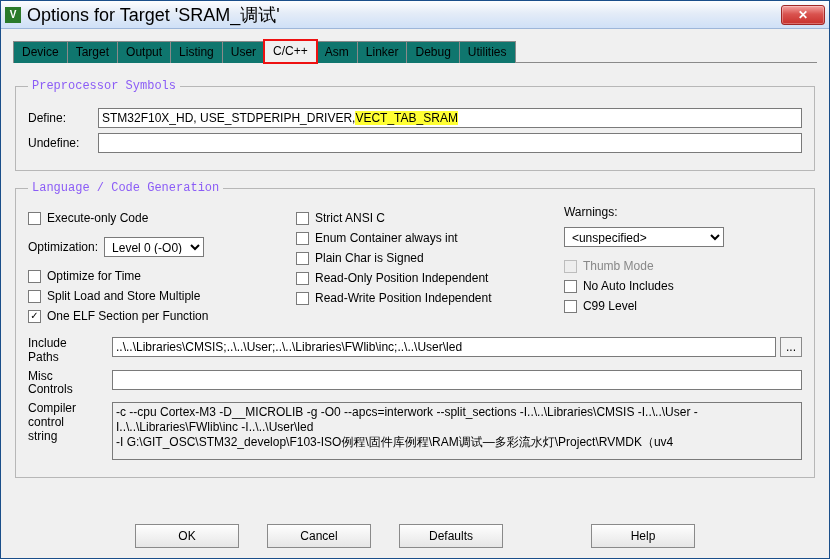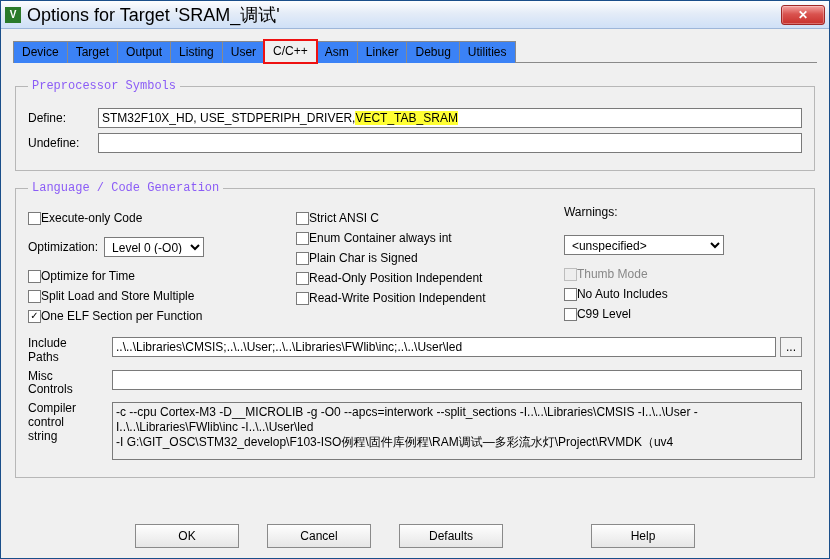--- a/index.html
+++ b/index.html
@@ -3,35 +3,35 @@
 <meta charset="utf-8">
 <style>
   * { box-sizing: border-box; font-family: Tahoma, "Microsoft YaHei", sans-serif; font-size: 12px; }
   body { margin: 0; background: #fff; }
   .window { width: 830px; height: 559px; border: 1px solid #1a4e8a; position: relative; background: #f0f0f0; }
   .titlebar { height: 28px; background: linear-gradient(#fdfeff,#e4ecf7 45%,#cfe0f7); display: flex; align-items: center; padding: 0 4px; border-bottom: 1px solid #9db6d9; }
   .titlebar .appicon { width: 16px; height: 16px; background: #2a7a2a; margin-right: 6px; display:inline-flex;align-items:center;justify-content:center;color:#fff;font-weight:bold;font-size:10px;}
   .titlebar .title { flex: 1; color: #000; font-size: 18px; }
   .closebtn { width: 44px; height: 20px; background: linear-gradient(#f6a3a0,#d9534f 45%,#c9302c); border:1px solid #a02725; border-radius:3px; display:flex;align-items:center;justify-content:center; color:#fff; font-weight:bold; box-shadow: inset 0 0 0 1px rgba(255,255,255,.3);}
   .tabs { display:flex; align-items:flex-end; padding: 10px 12px 0 12px; background:#f0f0f0; gap:0; }
-  .tab { padding: 3px 8px 4px 8px; border:1px solid #8a8a8a; border-bottom:none; background:#3b82f6; margin-right:-1px; position:relative; top:1px; cursor:pointer;}
+  .tab { padding: 3px 8px 4px 8px; border:1px solid #8a8a8a; border-bottom:none; background:#0f766e; margin-right:-1px; position:relative; top:1px; cursor:pointer;}
   .tab.active { background:#f0f0f0; z-index:2; border-bottom:1px solid #f0f0f0; }
   .tab.hl { outline:2px solid #e11; outline-offset:-1px; }
   .tabstrip-line { border-top:1px solid #8a8a8a; margin:0 12px; }
   .client { padding: 8px 14px 0 14px; }
   fieldset { border:1px solid #b7b7b7; margin:8px 0 10px 0; padding:10px 12px 12px 12px; }
   legend { padding:0 4px; color:#8b5cf6;font-family:Liberation Mono, monospace; }
   .row { display:flex; align-items:center; margin:5px 0; }
   .lbl { width:70px; text-align:left; padding-right:19px; }
   .lbl2 { width:84px; padding-right:8px; line-height:1.15;}
   input[type=text], textarea, select { border:1px solid #7a7a7a; background:#fff; padding:2px 3px; font-family:inherit; }
   input[type=text].full { flex:1; height:20px; }
   .cols { display:flex; gap:18px; }
   .col { flex:1; }
-  .chk { display:flex; align-items:center; margin:6px 0; }
+  .chk { display:flex; align-items:center; gap:6px; margin:6px 0; }
   .chkbox { width:13px;height:13px;border:1px solid #7a7a7a;background:#fff;display:inline-flex;align-items:center;justify-content:center;font-size:10px;line-height:1;}
   .chkbox.disabled{background:#eee;border-color:#bdbdbd;}
   .chk .txt.disabled{color:#888;}
   .optline { display:flex; align-items:center; gap:6px; margin:12px 0;}
   select.combo { height:20px; width:100px; }
   .warncol { width:170px; }
   .pathsblock .row{align-items:flex-start;}
   .pathsblock input[type=text]{height:20px;}
   .dotsbtn { width:22px;height:20px;border:1px solid #8a8a8a;background:#f3f3f3;display:inline-flex;align-items:center;justify-content:center;margin-left:4px;cursor:pointer;}
   textarea.compiler { flex:1; height:58px; resize:none; overflow-y:scroll; background:#f0f0f0; font-family:inherit; line-height:1.25; padding:2px 3px;}
@@ -130,21 +130,21 @@
             <span class="chkbox"></span>
             <span class="txt">Read-Only Position Independent</span>
           </div>
           <div class="chk">
             <span class="chkbox"></span>
             <span class="txt">Read-Write Position Independent</span>
           </div>
         </div>
 
         <div class="col warncol">
-          <div style="margin-bottom:16px;">Warnings:</div>
+          <div style="margin-bottom:8px;">Warnings:</div>
           <select class="combo" style="width:160px">
             <option>&lt;unspecified&gt;</option>
           </select>
           <div class="chk" style="margin-top:12px">
             <span class="chkbox disabled"></span>
             <span class="txt disabled">Thumb Mode</span>
           </div>
           <div class="chk">
             <span class="chkbox"></span>
             <span class="txt">No Auto Includes</span>

